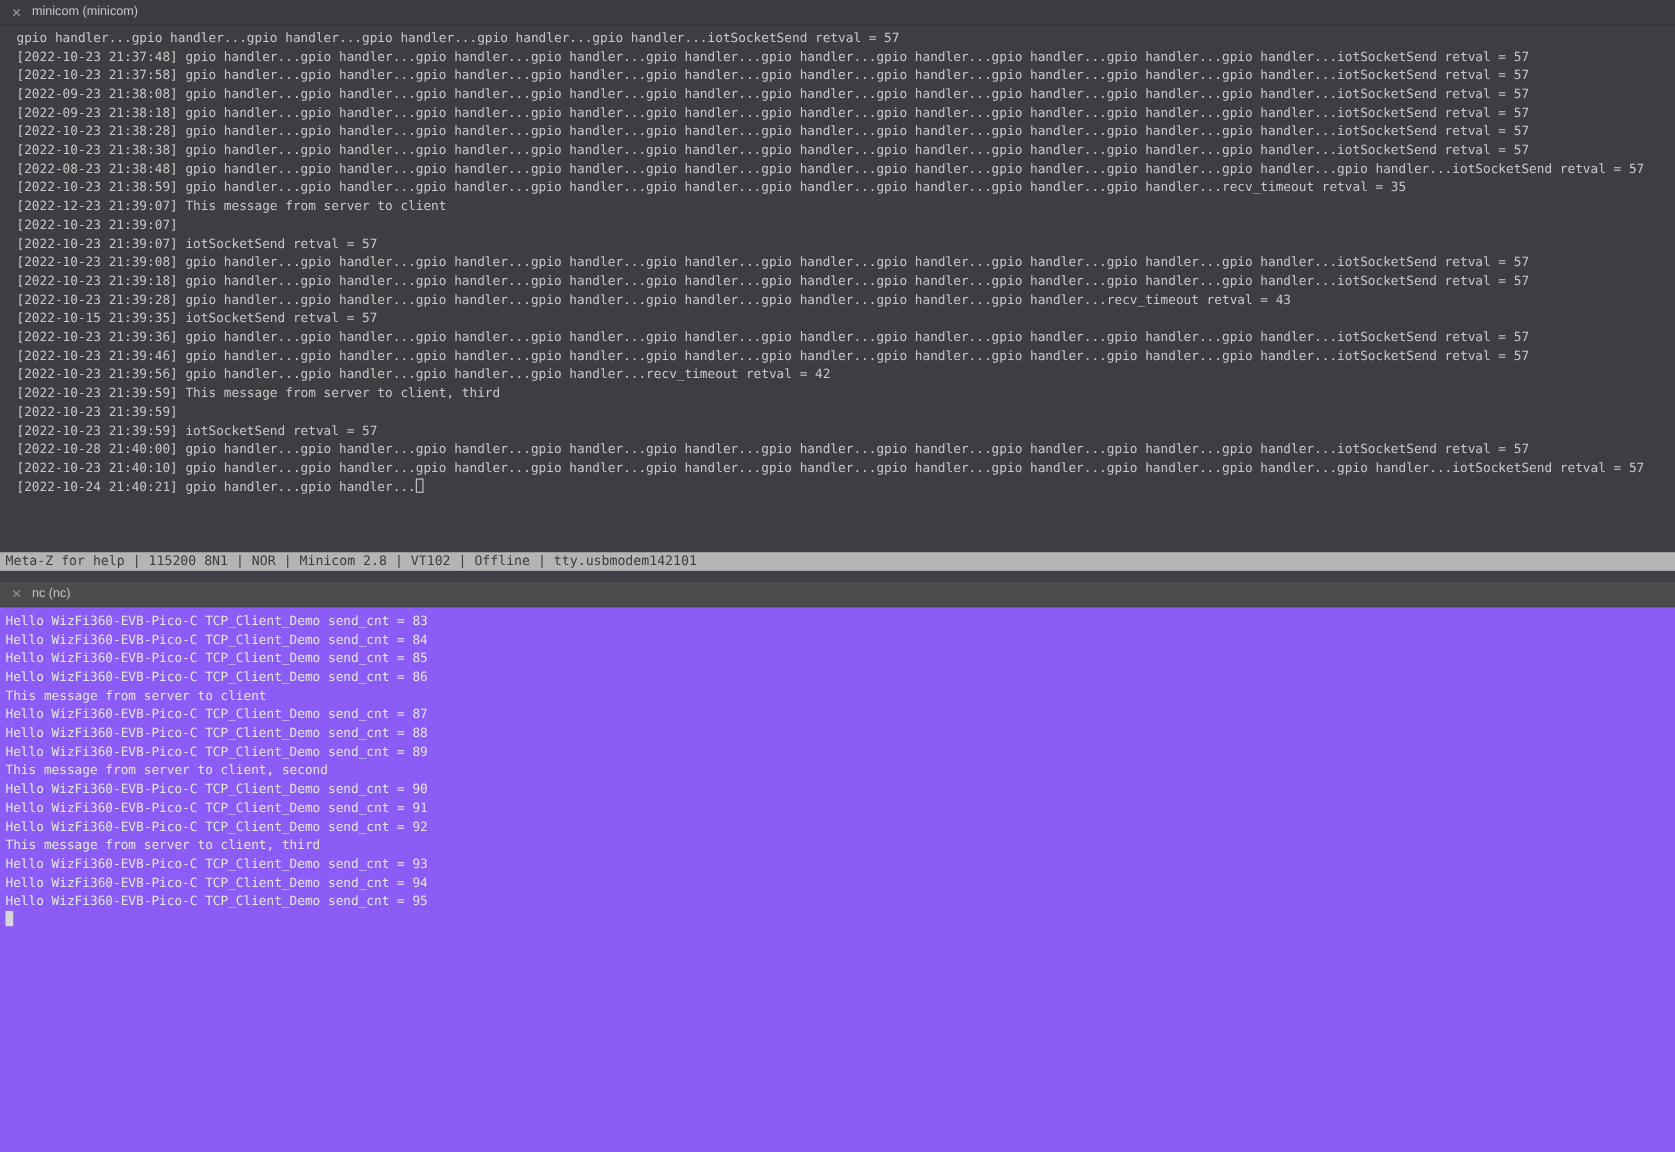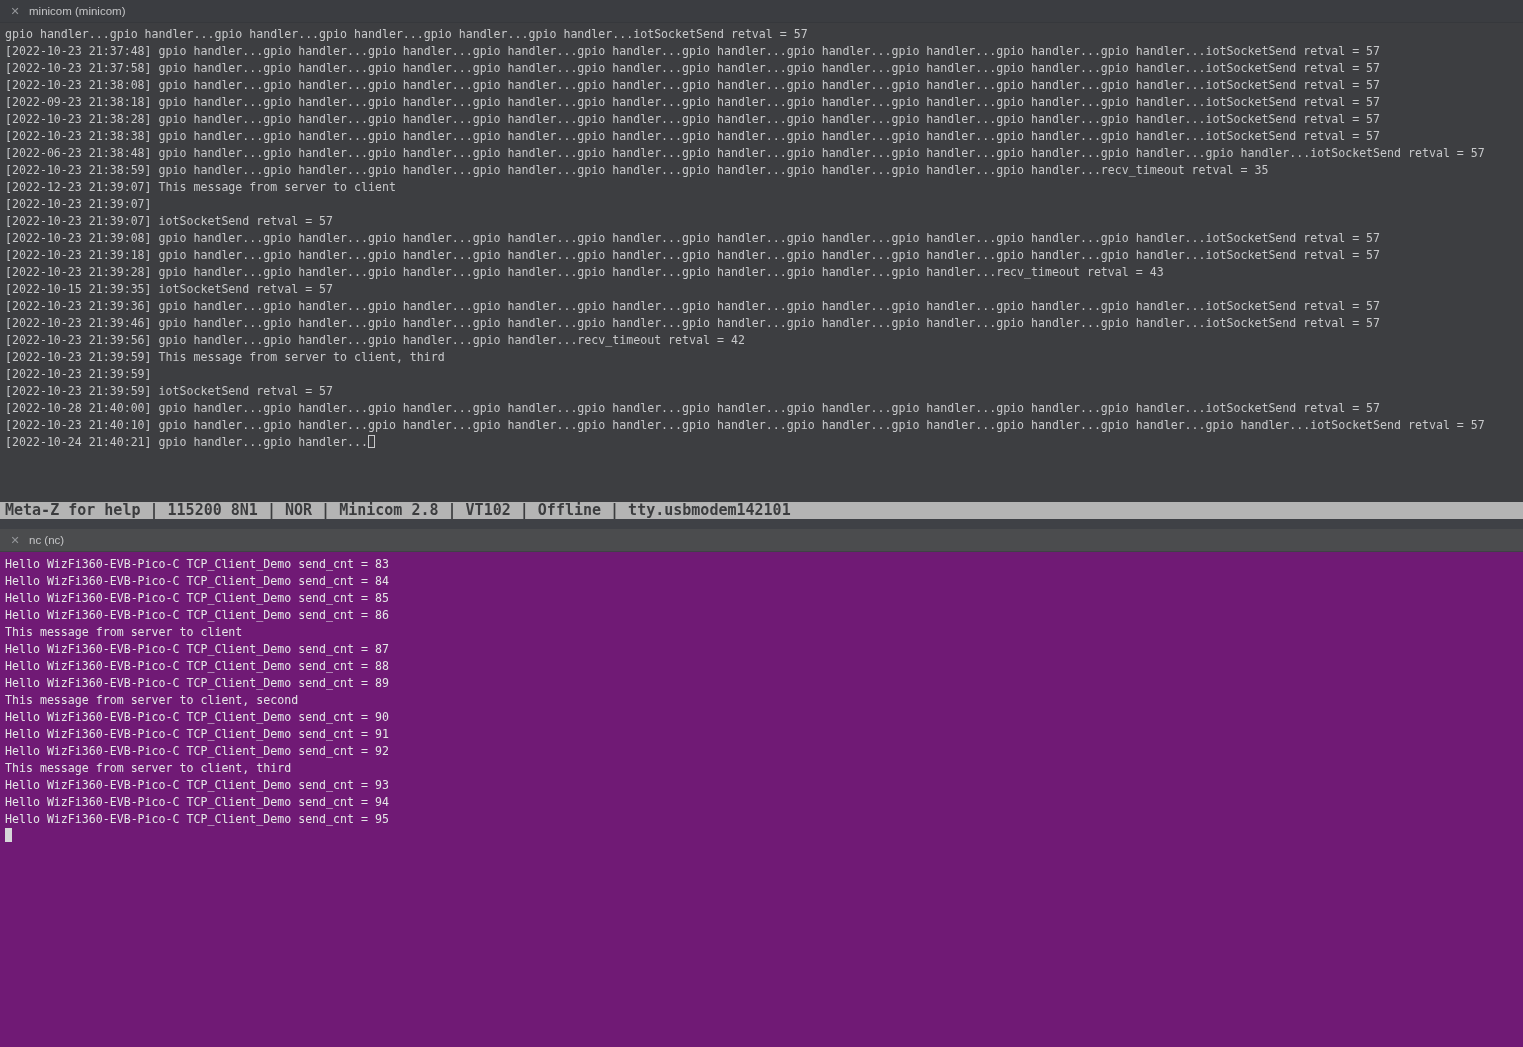--- a/index.html
+++ b/index.html
@@ -22,33 +22,33 @@
   }
   .tab-title { white-space:pre; }
   .pane1 {
     position:relative; height:496px; background:#3d3e41; overflow:hidden;
   }
   .pane1 .lines { padding:3px 0 0 5px; }
   .line {
     height:17px; line-height:17px; font-size:11.6px; white-space:pre;
     overflow:hidden;
   }
-  .pane1 .line { color:#c7c8ca; }
+  .pane1 .line { color:#c7c8ca;margin-left:10px; }
   .cursor-hollow {
     display:inline-block; width:7px; height:13px;
     border:1px solid #c9cacc; vertical-align:-2px;
   }
   .minicom-status {
     position:absolute; left:0; bottom:0; width:100%; height:17px;
     background:#b4b4b4; color:#3b3c3e;
-    font-size:15px; line-height:17px; white-space:pre; padding-left:5px;font-weight:bold;
+    font-size:12px; line-height:17px; white-space:pre; padding-left:5px;
   }
   .pane-gap { height:10px; background:#3f4146; }
   .pane2 {
-    position:relative; height:495px; background:#701a75; overflow:hidden;
+    position:relative; height:495px; background:#8b5cf6; overflow:hidden;
   }
   .pane2 .lines { padding:4px 0 0 5px; }
   .pane2 .line { color:#e4e5e7; }
   .cursor-solid {
     display:inline-block; width:7px; height:14px; background:#d6d7d9;
     vertical-align:-2px;
   }
 </style>
 </head>
 <body>
@@ -59,25 +59,25 @@
     <span class="close-x">✕</span>
     <span class="tab-title">minicom (minicom)</span>
   </div>
 
   <div class="pane1">
     <div class="lines">
 
     <div class="line">gpio handler...gpio handler...gpio handler...gpio handler...gpio handler...gpio handler...iotSocketSend retval = 57</div>
         <div class="line">[2022-10-23 21:37:48] gpio handler...gpio handler...gpio handler...gpio handler...gpio handler...gpio handler...gpio handler...gpio handler...gpio handler...gpio handler...iotSocketSend retval = 57</div>
         <div class="line">[2022-10-23 21:37:58] gpio handler...gpio handler...gpio handler...gpio handler...gpio handler...gpio handler...gpio handler...gpio handler...gpio handler...gpio handler...iotSocketSend retval = 57</div>
-        <div class="line">[2022-10-23 21:38:08] gpio handler...gpio handler...gpio handler...gpio handler...gpio handler...gpio handler...gpio handler...gpio handler...gpio handler...gpio handler...iotSocketSend retval = 57</div>
+        <div class="line">[2022-09-23 21:38:08] gpio handler...gpio handler...gpio handler...gpio handler...gpio handler...gpio handler...gpio handler...gpio handler...gpio handler...gpio handler...iotSocketSend retval = 57</div>
         <div class="line">[2022-09-23 21:38:18] gpio handler...gpio handler...gpio handler...gpio handler...gpio handler...gpio handler...gpio handler...gpio handler...gpio handler...gpio handler...iotSocketSend retval = 57</div>
         <div class="line">[2022-10-23 21:38:28] gpio handler...gpio handler...gpio handler...gpio handler...gpio handler...gpio handler...gpio handler...gpio handler...gpio handler...gpio handler...iotSocketSend retval = 57</div>
         <div class="line">[2022-10-23 21:38:38] gpio handler...gpio handler...gpio handler...gpio handler...gpio handler...gpio handler...gpio handler...gpio handler...gpio handler...gpio handler...iotSocketSend retval = 57</div>
-        <div class="line">[2022-06-23 21:38:48] gpio handler...gpio handler...gpio handler...gpio handler...gpio handler...gpio handler...gpio handler...gpio handler...gpio handler...gpio handler...gpio handler...iotSocketSend retval = 57</div>
+        <div class="line">[2022-08-23 21:38:48] gpio handler...gpio handler...gpio handler...gpio handler...gpio handler...gpio handler...gpio handler...gpio handler...gpio handler...gpio handler...gpio handler...iotSocketSend retval = 57</div>
         <div class="line">[2022-10-23 21:38:59] gpio handler...gpio handler...gpio handler...gpio handler...gpio handler...gpio handler...gpio handler...gpio handler...gpio handler...recv_timeout retval = 35</div>
         <div class="line">[2022-12-23 21:39:07] This message from server to client</div>
         <div class="line">[2022-10-23 21:39:07]</div>
         <div class="line">[2022-10-23 21:39:07] iotSocketSend retval = 57</div>
         <div class="line">[2022-10-23 21:39:08] gpio handler...gpio handler...gpio handler...gpio handler...gpio handler...gpio handler...gpio handler...gpio handler...gpio handler...gpio handler...iotSocketSend retval = 57</div>
         <div class="line">[2022-10-23 21:39:18] gpio handler...gpio handler...gpio handler...gpio handler...gpio handler...gpio handler...gpio handler...gpio handler...gpio handler...gpio handler...iotSocketSend retval = 57</div>
         <div class="line">[2022-10-23 21:39:28] gpio handler...gpio handler...gpio handler...gpio handler...gpio handler...gpio handler...gpio handler...gpio handler...recv_timeout retval = 43</div>
         <div class="line">[2022-10-15 21:39:35] iotSocketSend retval = 57</div>
         <div class="line">[2022-10-23 21:39:36] gpio handler...gpio handler...gpio handler...gpio handler...gpio handler...gpio handler...gpio handler...gpio handler...gpio handler...gpio handler...iotSocketSend retval = 57</div>
         <div class="line">[2022-10-23 21:39:46] gpio handler...gpio handler...gpio handler...gpio handler...gpio handler...gpio handler...gpio handler...gpio handler...gpio handler...gpio handler...iotSocketSend retval = 57</div>

